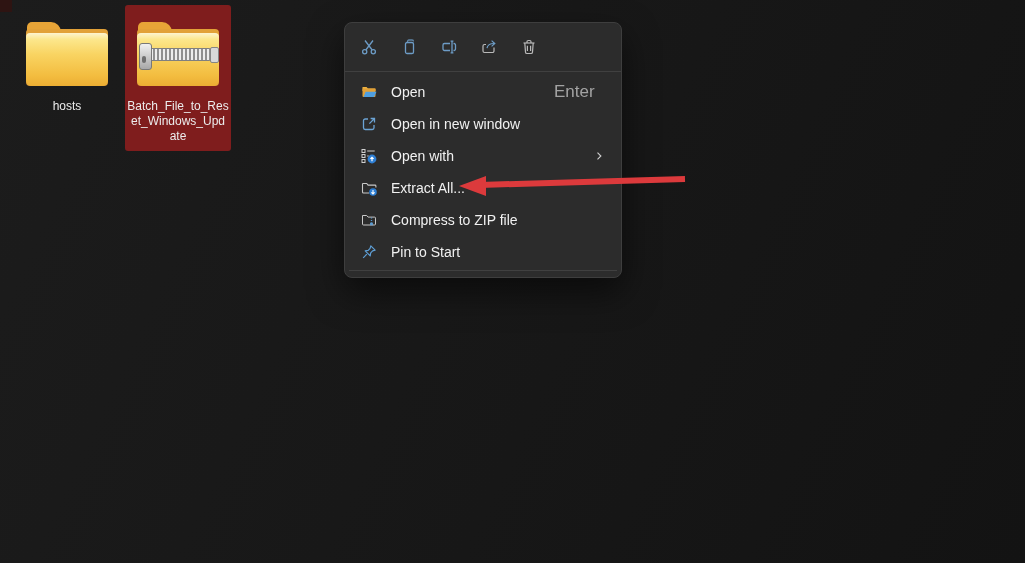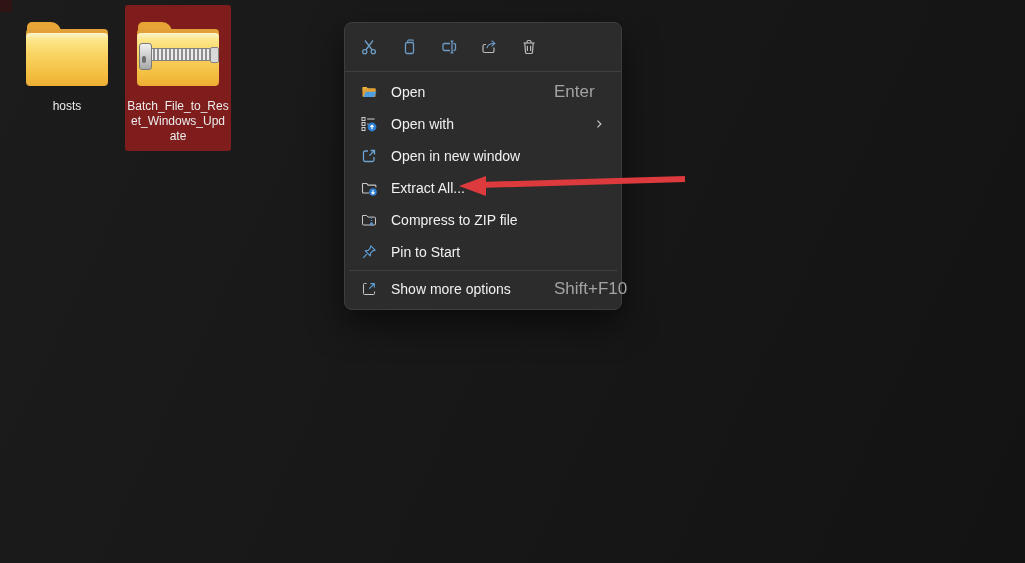--- a/index.html
+++ b/index.html
@@ -145,20 +145,30 @@
           <path d="M1.5 4.5h13V12a1 1 0 0 1-1 1h-11a1 1 0 0 1-1-1z" fill="#e2a138"></path>
           <path d="M2.6 13l2-5.3h10.9l-2.1 4.6a1.1 1.1 0 0 1-1 .7z" fill="#4f9fe0"></path>
         </svg>
         </span>
       <span class="mi-label">Open</span>
       <span class="mi-shortcut">Enter</span>
     </div>
 
     <div class="menu-item">
       <span class="mi-icon">
+        <svg width="16" height="16" viewBox="0 0 16 16" fill="none" stroke="#6ba3d4" stroke-width="1.3">
+          <path d="M7 3H4.2A1.7 1.7 0 0 0 2.5 4.7v7.1a1.7 1.7 0 0 0 1.7 1.7h7.1a1.7 1.7 0 0 0 1.7-1.7V9"></path>
+          <path d="M9.6 2.5h3.9v3.9M13.2 2.8L8.4 7.6"></path>
+        </svg>
+        </span>
+      <span class="mi-label">Open in new window</span>
+    </div>
+
+    <div class="menu-item">
+      <span class="mi-icon">
         <svg width="16" height="16" viewBox="0 0 16 16">
           <g stroke="#cfcfcf" stroke-width="1" fill="none">
             <rect x="1" y="1.5" width="3" height="3"></rect>
               <rect x="1" y="6.5" width="3" height="3"></rect>
             <rect x="1" y="11.5" width="3" height="3"></rect>
               <path d="M6.2 3h7.5M6.2 8h1.6"></path>
           </g>
           <circle cx="11" cy="11" r="4.4" fill="#2e7fd4"></circle>
           <path d="M11 13.3V9.5M9.4 10.9L11 9.3l1.6 1.6" stroke="#fff" stroke-width="1.2" fill="none"></path>
         </svg>
@@ -166,30 +176,20 @@
       <span class="mi-label">Open with</span>
       <span class="mi-chevron">
         <svg width="12" height="12" viewBox="0 0 16 16" fill="none" stroke="#cfcfcf" stroke-width="1.5">
           <path d="M6 3.5L10.5 8 6 12.5"></path>
         </svg>
         </span>
     </div>
 
     <div class="menu-item">
       <span class="mi-icon">
-        <svg width="16" height="16" viewBox="0 0 16 16" fill="none" stroke="#6ba3d4" stroke-width="1.3">
-          <path d="M7 3H4.2A1.7 1.7 0 0 0 2.5 4.7v7.1a1.7 1.7 0 0 0 1.7 1.7h7.1a1.7 1.7 0 0 0 1.7-1.7V9"></path>
-          <path d="M9.6 2.5h3.9v3.9M13.2 2.8L8.4 7.6"></path>
-        </svg>
-        </span>
-      <span class="mi-label">Open in new window</span>
-    </div>
-
-    <div class="menu-item">
-      <span class="mi-icon">
         <svg width="16" height="16" viewBox="0 0 16 16">
           <path d="M1.5 3.5h4.2l1.4 1.6h6.9a.9.9 0 0 1 .9.9v1.4M1.5 3.5v8.5a1 1 0 0 0 1 1H8" fill="none" stroke="#c8c8c8" stroke-width="1.1"></path>
           <circle cx="12" cy="12" r="3.8" fill="#2e7fd4"></circle>
           <path d="M12 10v3.9M10.4 12.4L12 14l1.6-1.6" stroke="#fff" stroke-width="1.1" fill="none"></path>
         </svg>
         </span>
       <span class="mi-label">Extract All...</span>
     </div>
 
     <div class="menu-item">
@@ -210,30 +210,20 @@
           <path d="M5.8 10.2L2.2 13.8"></path>
         </svg>
         </span>
       <span class="mi-label">Pin to Start</span>
     </div>
 
 
 
     <div class="separator"></div>
 
-    <div class="menu-item">
-      <span class="mi-icon">
-        <svg width="16" height="16" viewBox="0 0 16 16" fill="none">
-          <path d="M5.5 2.5h-2a1 1 0 0 0-1 1v9a1 1 0 0 0 1 1h9a1 1 0 0 0 1-1v-2" stroke="#c8c8c8"></path>
-          <path d="M8.3 7.7l4.9-4.9M9.4 2.6h3.9v3.9" stroke="#5e9fd6" stroke-width="1.2"></path>
-        </svg>
-        </span>
-      <span class="mi-label">Show more options</span>
-      <span class="mi-shortcut">Shift+F10</span>
-    </div>
 
   </div>
 </div>
 
 <svg class="annot-arrow" viewBox="0 0 240 34">
   <line x1="233" y1="13" x2="28" y2="19" stroke="#dc3a3c" stroke-width="6"></line>
   <polygon points="7,20 34,10 34,30" fill="#dc3a3c"></polygon>
 </svg>
 
 </body></html>

